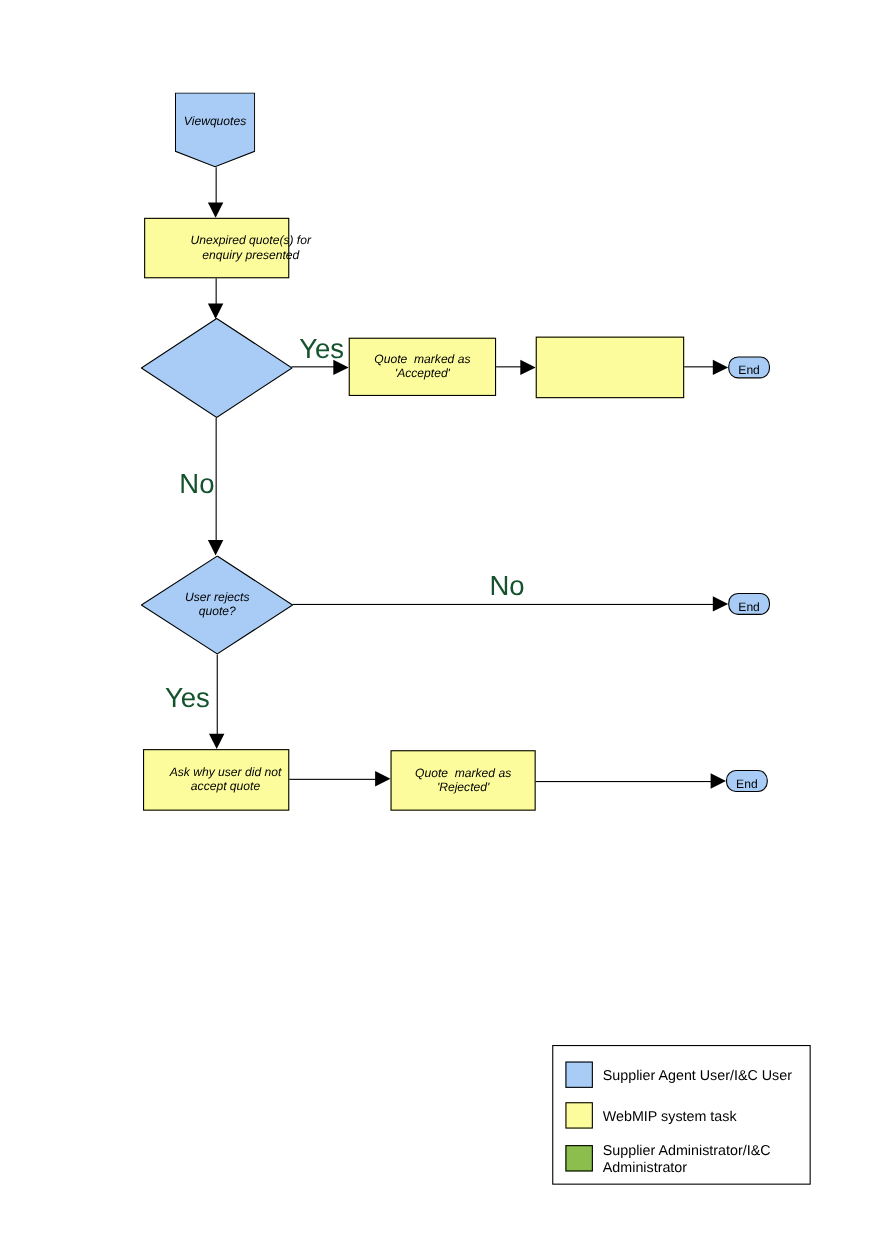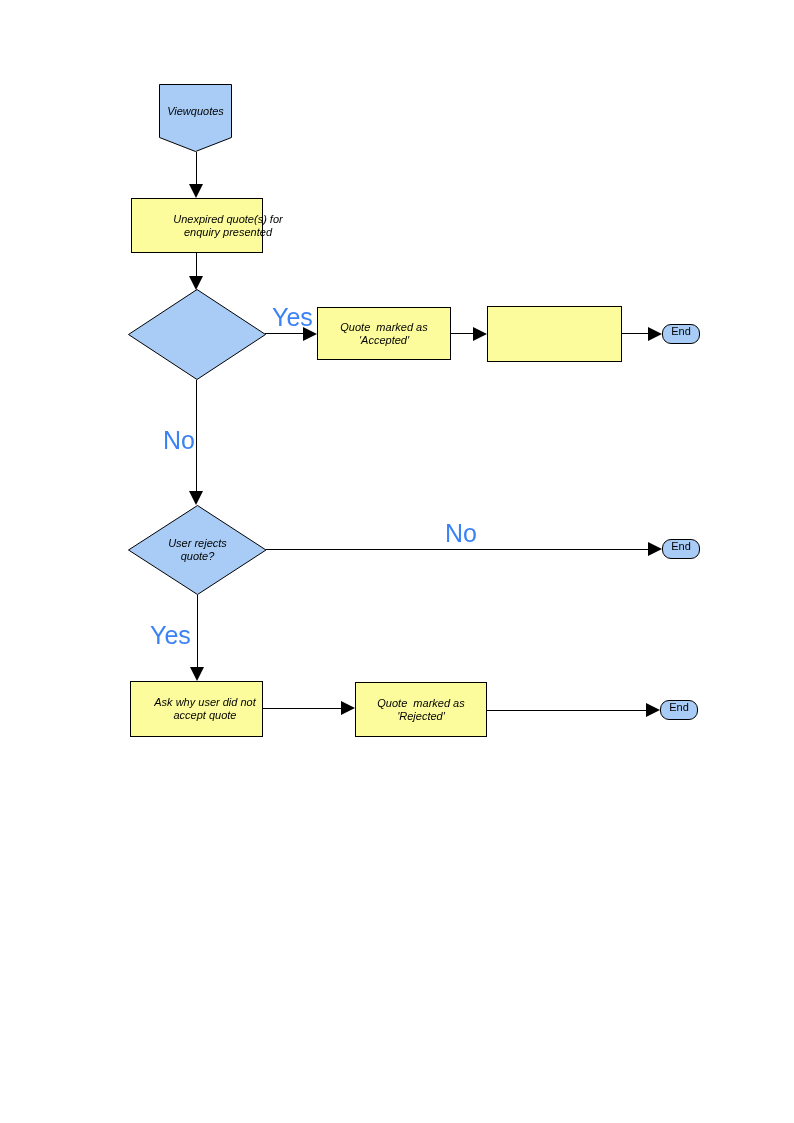--- a/index.html
+++ b/index.html
@@ -8,29 +8,29 @@
     font-family:"Liberation Sans", sans-serif; color:#000; overflow:hidden;
   }
   .shape-svg { position:absolute; display:block; }
   .node-text {
     position:absolute; display:flex; align-items:center; justify-content:center;
     text-align:center; white-space:pre-wrap; font-size:11px; line-height:13px; color:#000;font-style:italic;
   }
   .rect-node { position:absolute; border:1px solid #000; box-sizing:border-box; }
   .end-node {
     position:absolute; border:1px solid #000; box-sizing:border-box; border-radius:9px;
-    display:flex; align-items:flex-start; justify-content:center; font-size:11px;
+    display:flex; align-items:flex-end; justify-content:center; font-size:11px;
   }
   .vline { position:absolute; width:1px; background:#000; }
   .hline { position:absolute; height:1px; background:#000; }
   .arrow-down { position:absolute; width:0; height:0;
     border-left:7px solid transparent; border-right:7px solid transparent; border-top:14px solid #000; }
   .arrow-right { position:absolute; width:0; height:0;
     border-top:7px solid transparent; border-bottom:7px solid transparent; border-left:14px solid #000; }
-  .big-label { position:absolute; font-size:25px; line-height:28px; color:#3b82f6; }
+  .big-label { position:absolute; font-size:25px; line-height:28px; color:#14532d; }
   .legend-box { position:absolute; left:502px; top:950px; width:235px; height:127px;
     border:1px solid #000; box-sizing:border-box; background:#fff; }
   .legend-row { position:absolute; left:11px; display:flex; align-items:center; }
   .legend-swatch { width:25px; height:24px; border:1px solid #000; box-sizing:border-box; flex:0 0 auto; }
   .legend-label { margin-left:9px; font-size:13px; line-height:15px; white-space:pre-wrap; }
 </style>
 </head>
 <body>
 
 <div id="page">
@@ -107,14 +107,29 @@
   <div class="node-text" style="left:355px; top:682px; width:132px; height:55px;">Quote  marked as
 'Rejected'</div>
 
   <div class="hline" style="left:487px; top:710px; width:160px;"></div>
   <div class="arrow-right" style="left:646px; top:703px;"></div>
 
   <div class="end-node" style="left: 660px; top: 700px; width: 38px; height: 20px; background-color: rgb(168, 204, 245);">
       <span>End</span>
     </div>
 
+  <div class="legend-box">
+    <div class="legend-row" style="top:14px;">
+      <div class="legend-swatch" style="background-color: rgb(168, 204, 245);"></div>
+      <div class="legend-label">Supplier Agent User/I&amp;C User</div>
+    </div>
+    <div class="legend-row" style="top:51px;">
+      <div class="legend-swatch" style="background-color: rgb(252, 252, 156);"></div>
+      <div class="legend-label">WebMIP system task</div>
+    </div>
+    <div class="legend-row" style="top:87px;">
+      <div class="legend-swatch" style="background-color: rgb(140, 190, 77);"></div>
+      <div class="legend-label">Supplier Administrator/I&amp;C
+Administrator</div>
+    </div>
+  </div>
 
 </div>
 
 </body></html>

